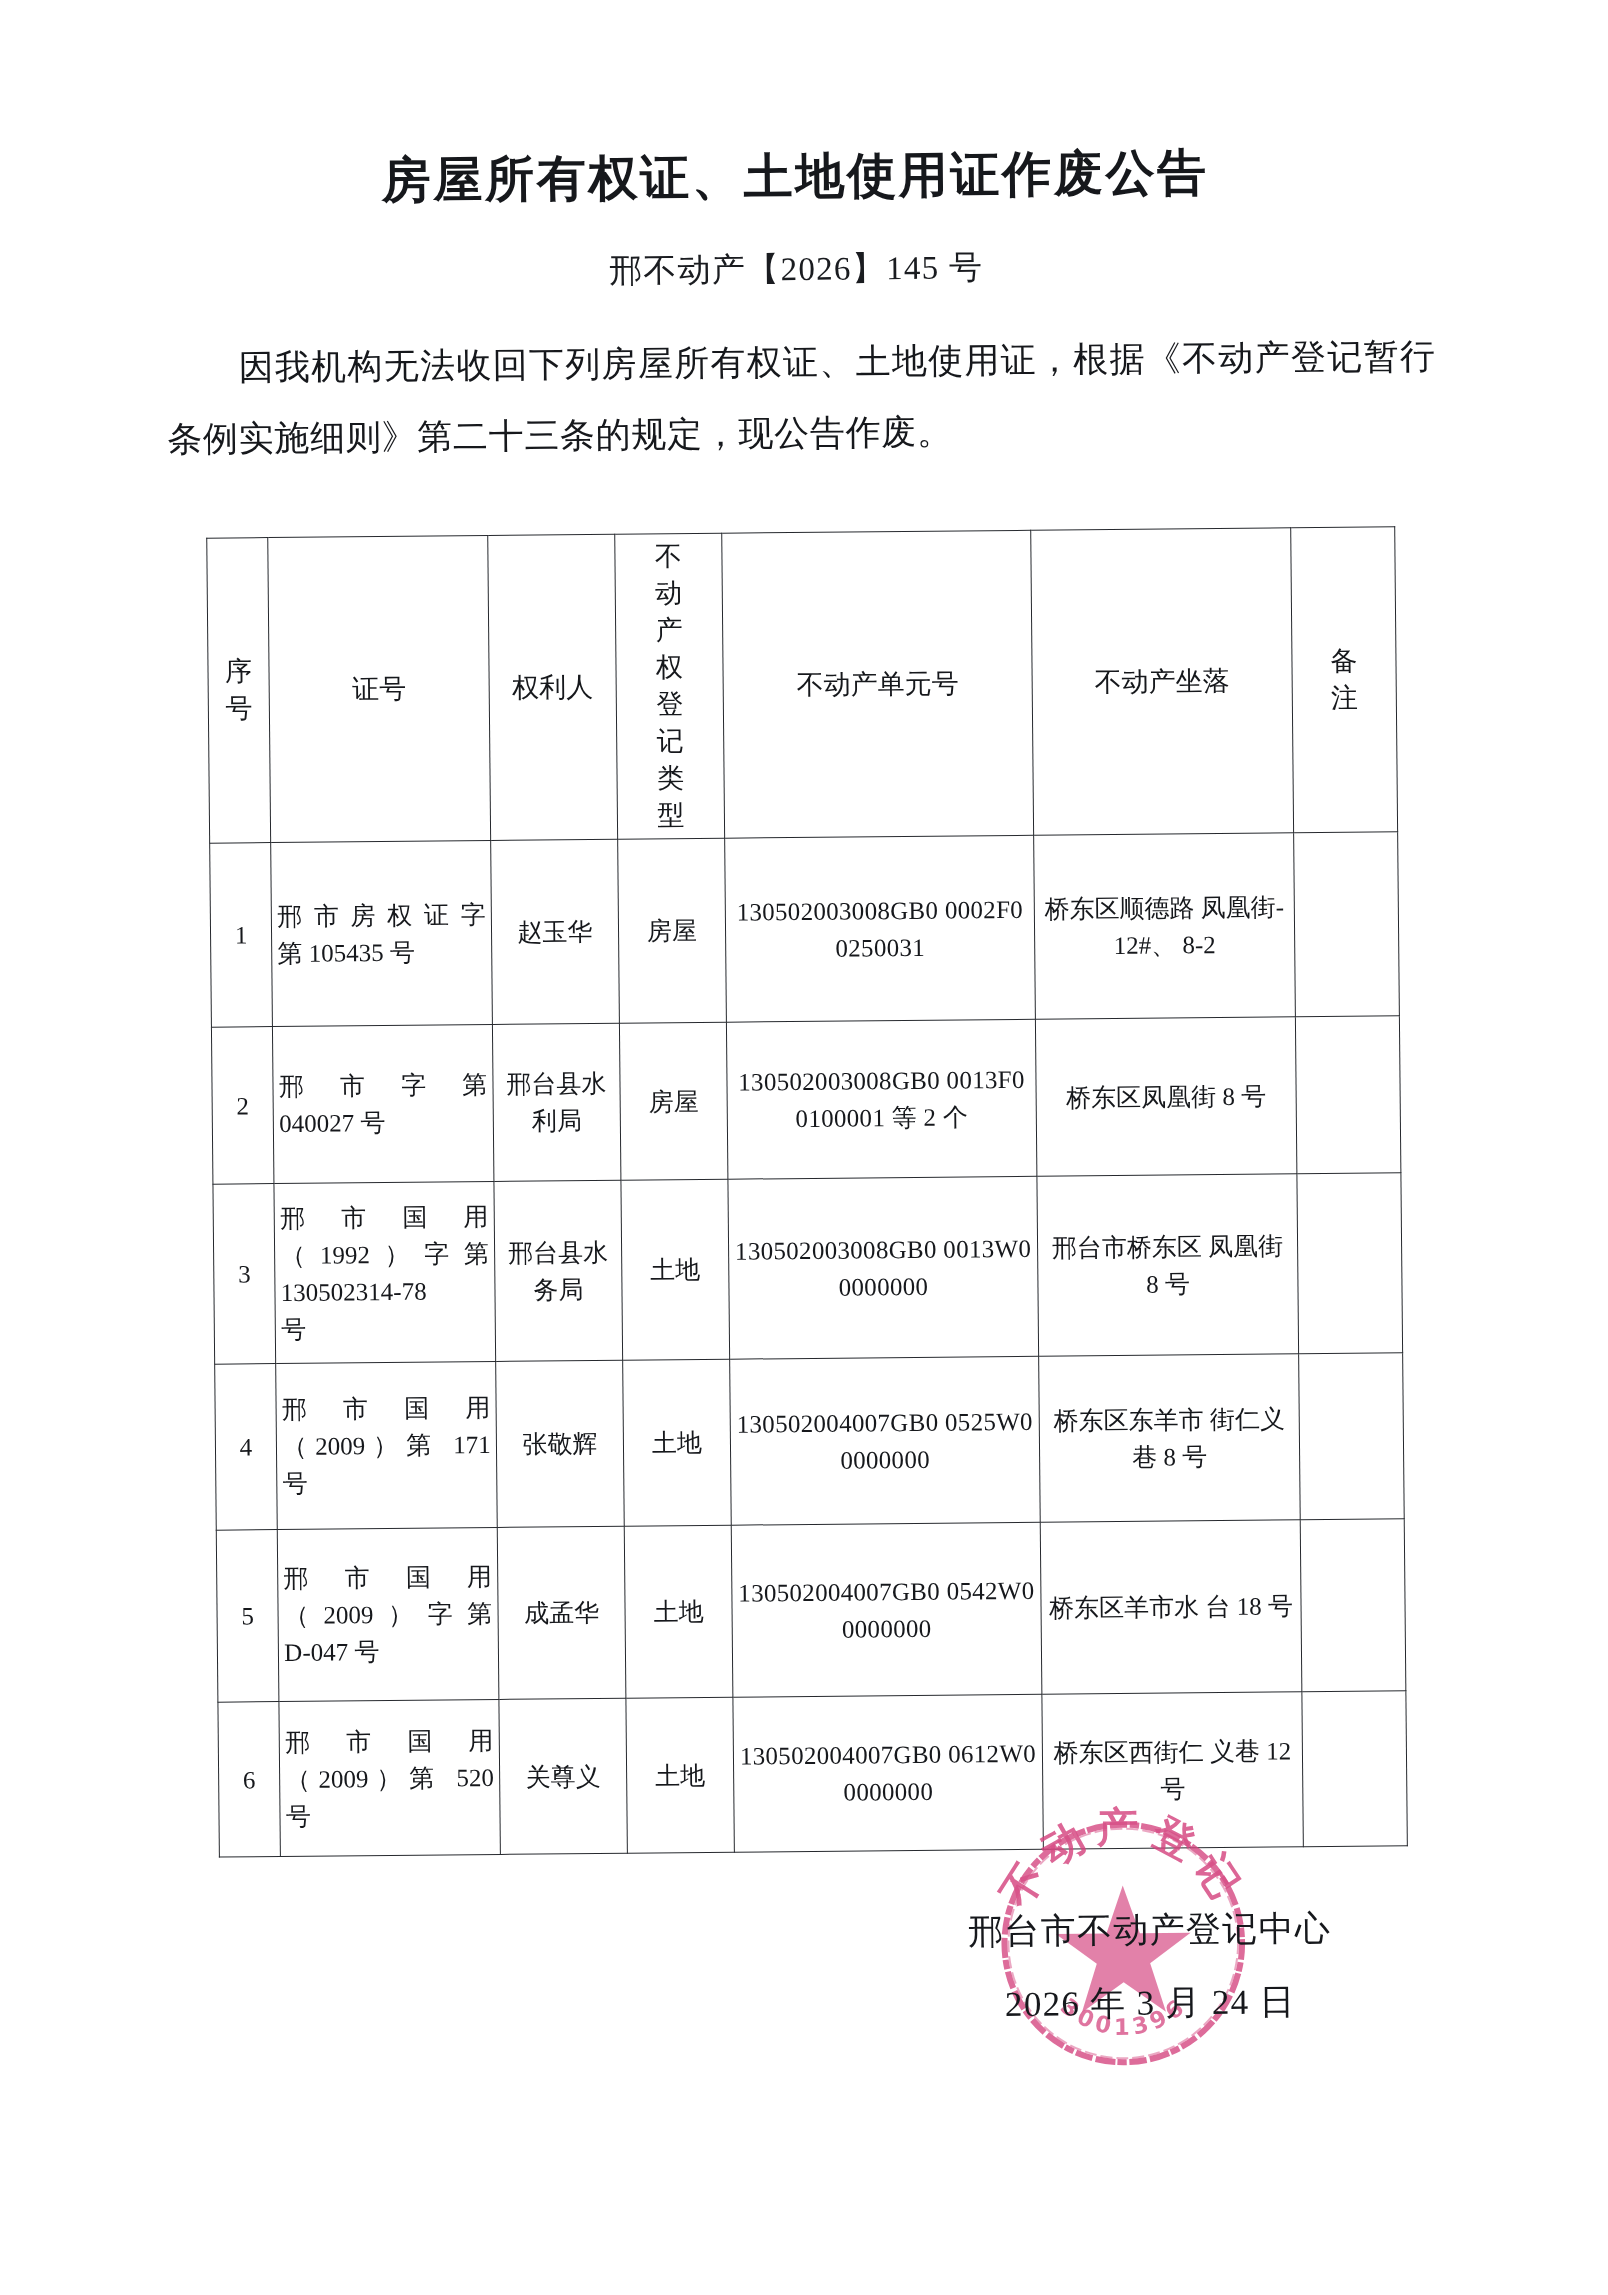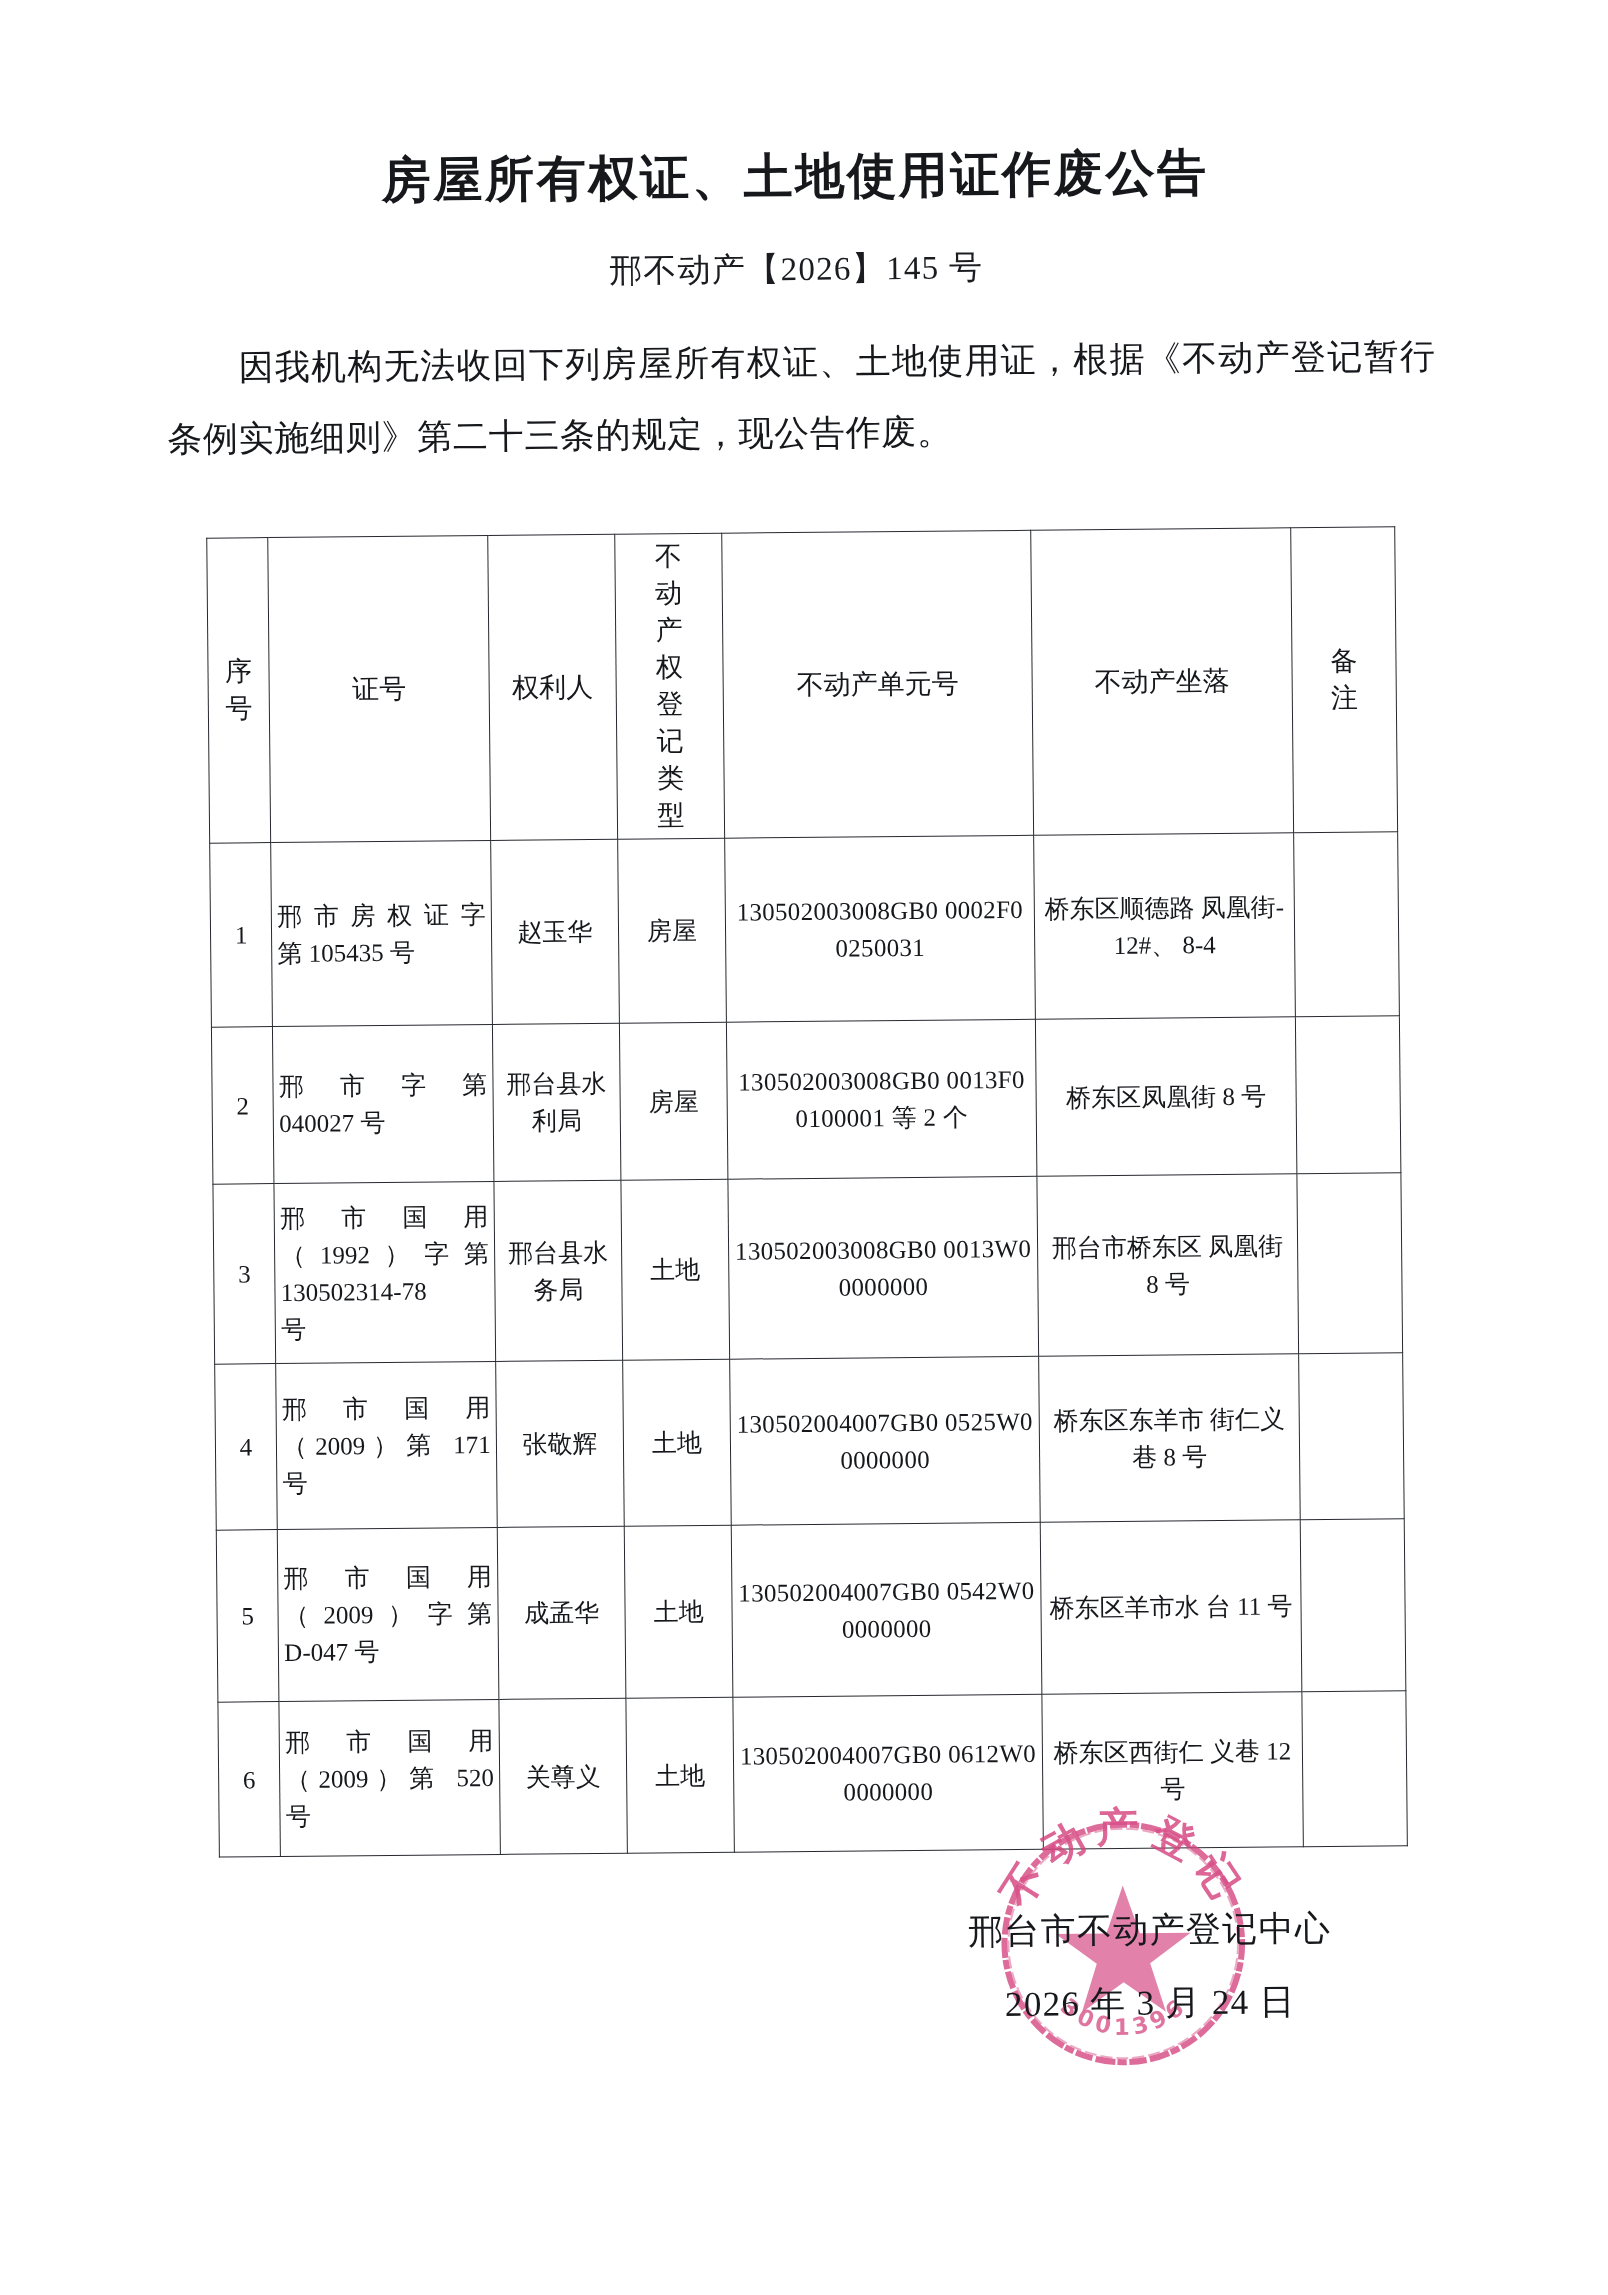--- a/index.html
+++ b/index.html
@@ -226,21 +226,21 @@
           </td>
           <td>赵玉华</td>
           <td>房屋</td>
           <td class="unit-cell">
             <span class="ln">130502003008GB0</span>
             <span class="ln">0002F00250031</span>
           </td>
           <td class="loc-cell">
             <span class="ln">桥东区顺德路</span>
             <span class="ln">凤凰街-12#、</span>
-            <span class="ln">8-4</span>
+            <span class="ln">8-2</span>
           </td>
           <td></td>
         </tr>
 
         <tr class="r2">
           <td>2</td>
           <td class="cert-cell">
             <span class="ln">邢市字第</span>
             <span class="ln last">040027 号</span>
           </td>
@@ -307,21 +307,21 @@
             <span class="ln last">D-047 号</span>
           </td>
           <td>成孟华</td>
           <td>土地</td>
           <td class="unit-cell">
             <span class="ln">130502004007GB0</span>
             <span class="ln">0542W00000000</span>
           </td>
           <td class="loc-cell">
             <span class="ln">桥东区羊市水</span>
-            <span class="ln">台 11 号</span>
+            <span class="ln">台 18 号</span>
           </td>
           <td></td>
         </tr>
 
         <tr class="r6">
           <td>6</td>
           <td class="cert-cell">
             <span class="ln">邢市国用</span>
             <span class="ln">（2009）第 520</span>
             <span class="ln last">号</span>

